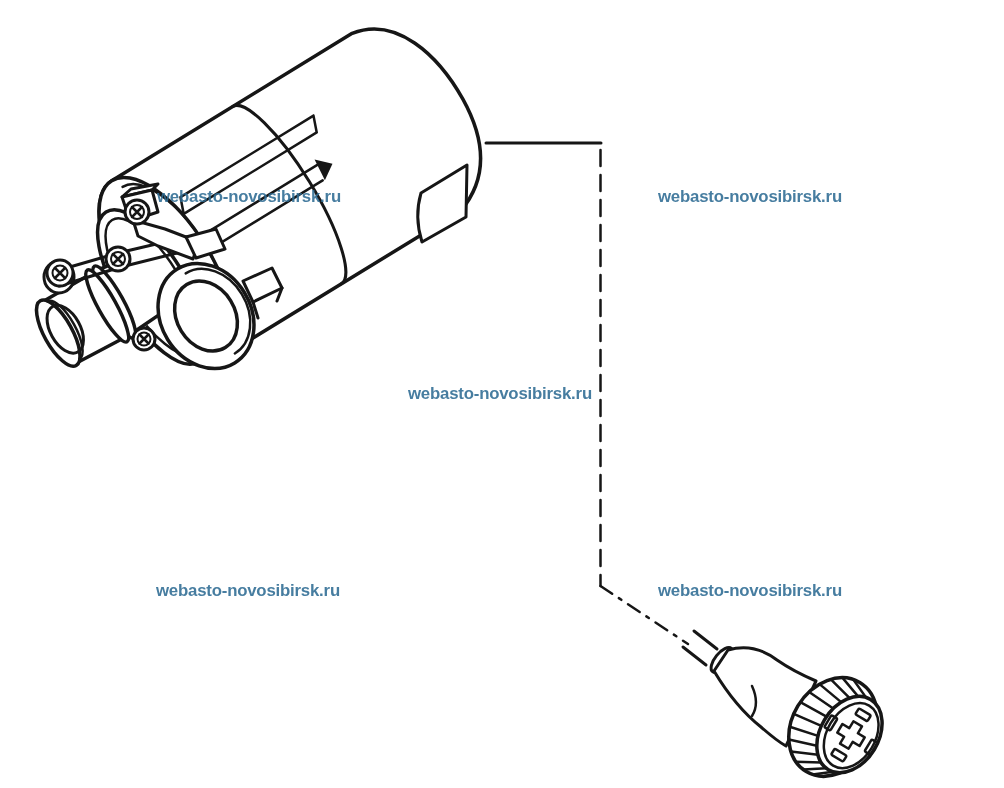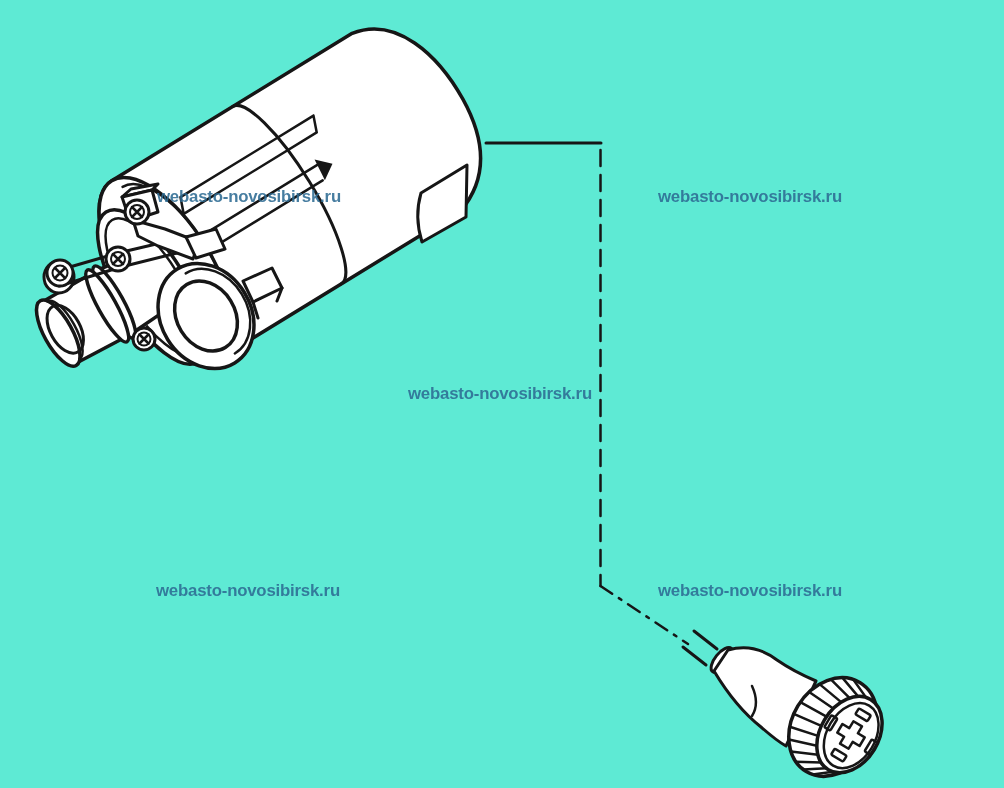--- a/index.html
+++ b/index.html
@@ -1,19 +1,19 @@
 <!DOCTYPE html>
 <html><head>
 <meta charset="utf-8">
 <style>
   html,body{margin:0;padding:0;background:#e8e8e8;}
   .canvas{
     position:relative;
     width:1004px;height:788px;
-    background:#5eead4;
+    background:#ffffff;
     overflow:hidden;
     font-family:"Liberation Sans", sans-serif;
   }
   .art{position:absolute;left:0;top:0;}
   .wm{
     position:absolute;
     font-family:"Liberation Sans", sans-serif;
     font-weight:bold;
     font-size:16.8px;
     line-height:1.15;

